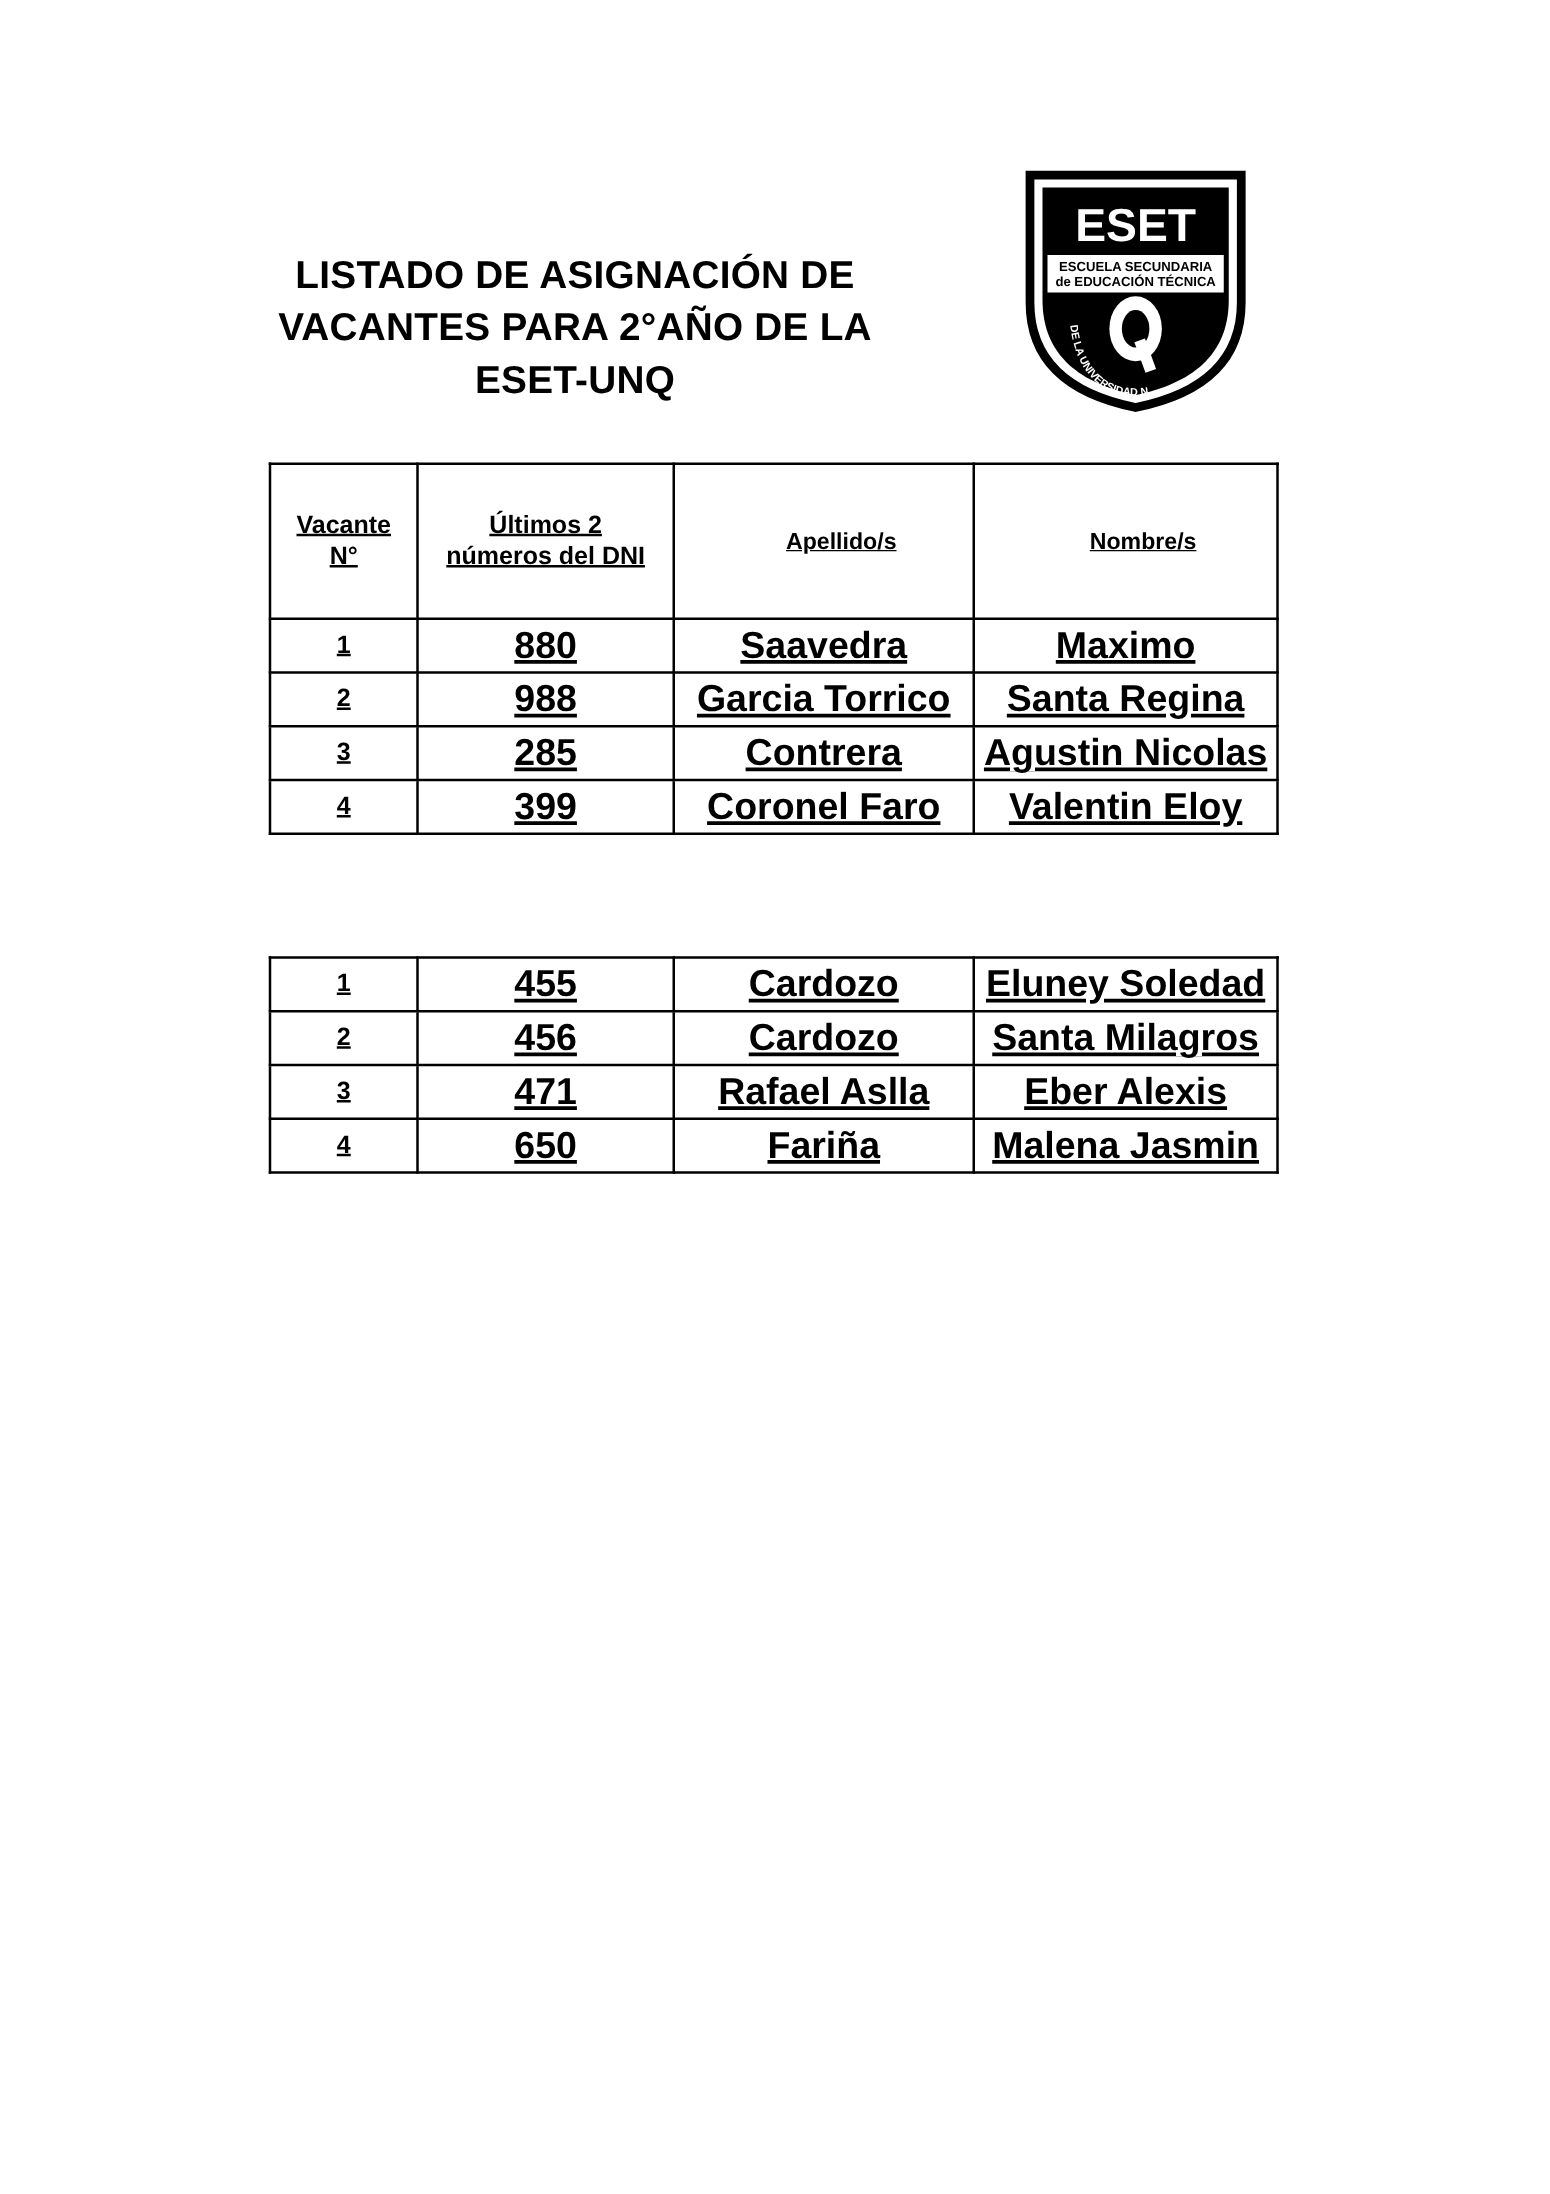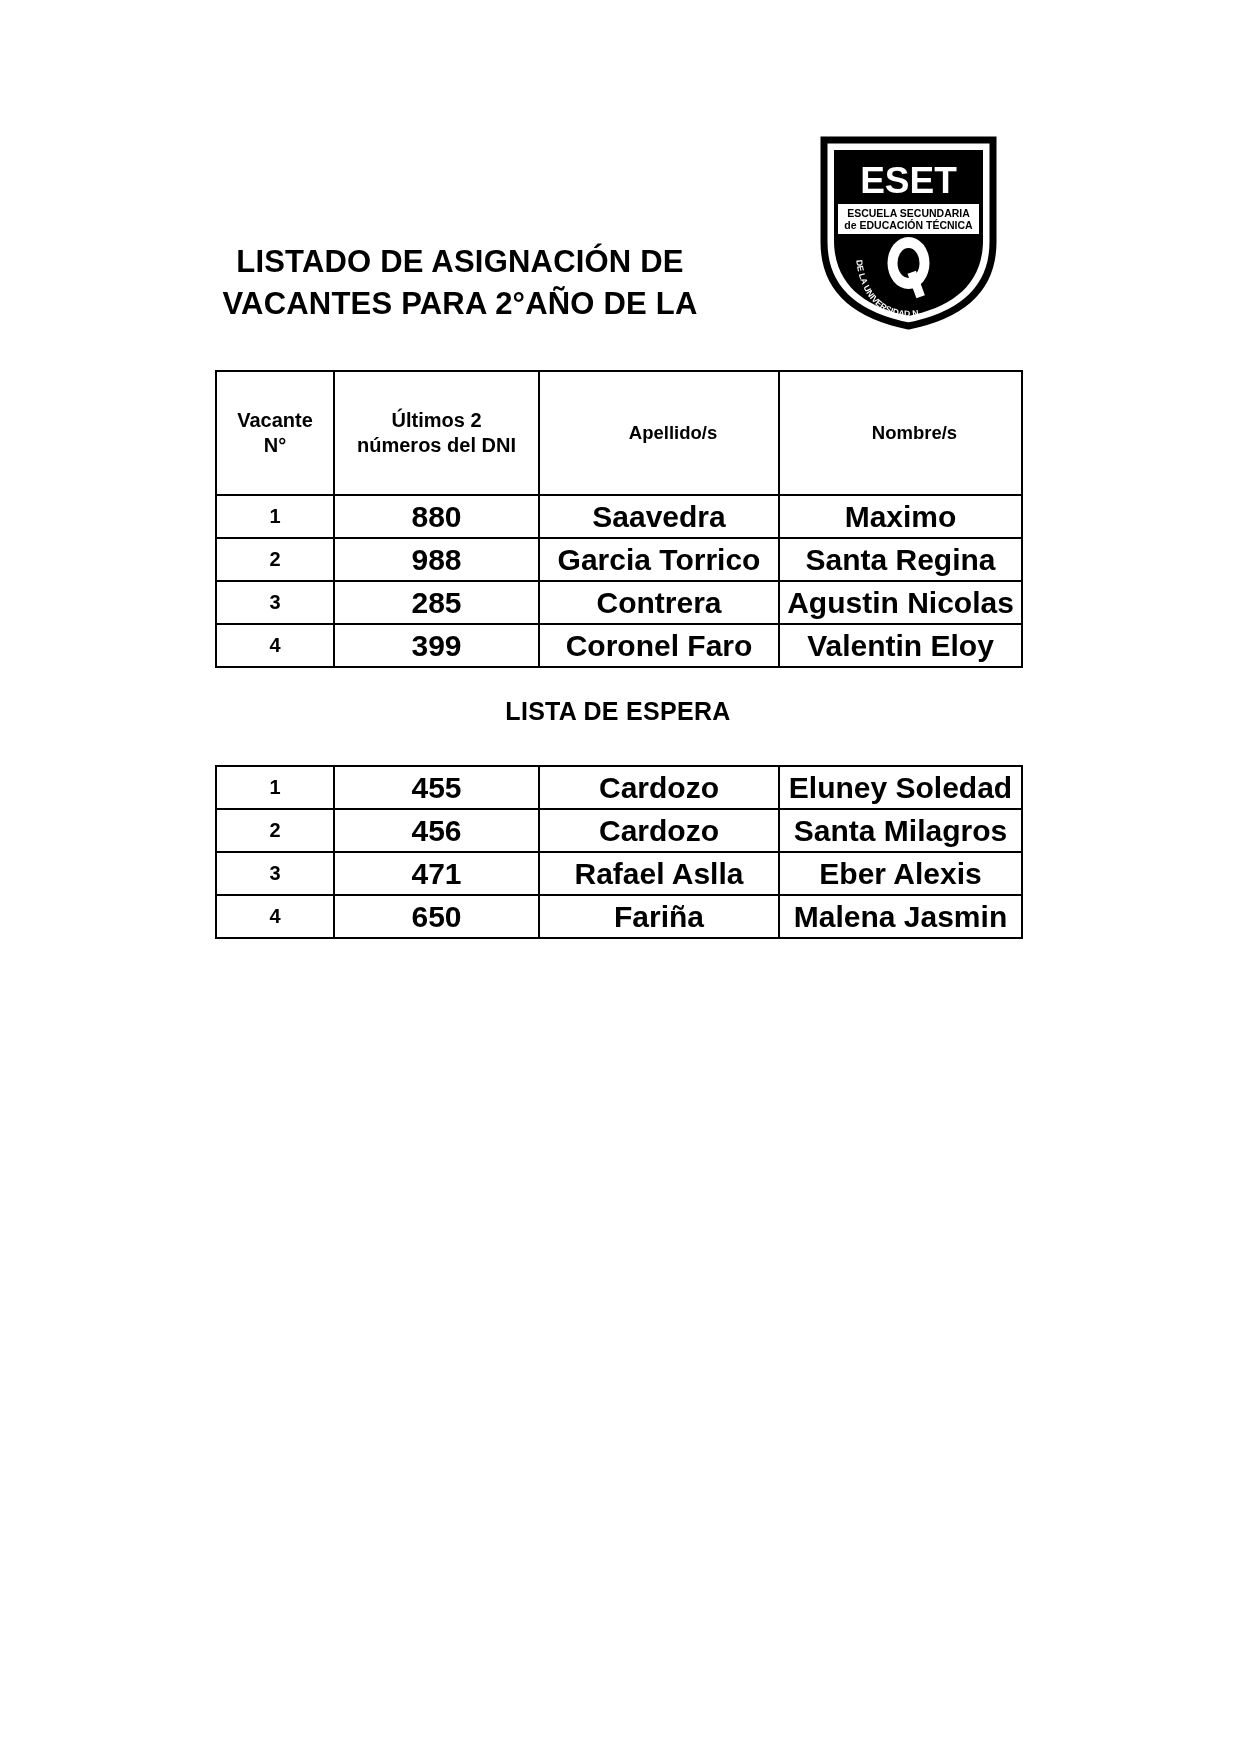--- a/index.html
+++ b/index.html
@@ -56,20 +56,21 @@
     height: 195px;
     position: relative;
   }
 
   
   table.vac-table {
     position: absolute;
     border-collapse: collapse;
     table-layout: fixed;
     font-family: "Liberation Sans", sans-serif;
+    text-decoration: underline;
   }
 
   table.vac-table td, table.vac-table th {
     border: 2.5px solid #000000;
     text-align: center;
     vertical-align: middle;
     font-weight: bold;
     padding: 0;
   }
 
@@ -111,20 +112,21 @@
 </head>
 <body>
 
 <div class="page">
 
   <div class="header">
 
     <div class="title-block">
       <span class="line">LISTADO DE ASIGNACIÓN DE</span>
       <span class="line">VACANTES PARA 2°AÑO DE LA</span>
+      <span class="line">ESET-UNQ</span>
     </div>
 
     <div class="logo-wrap">
       <svg viewBox="0 0 185 200" width="185" height="200">
 
         <path d="M8 10 H177 V112 C177 162 142 186 92.5 196 C43 186 8 162 8 112 Z" fill="#ffffff" stroke="#000000" stroke-width="7"></path>
         <path d="M18 20 H167 V110 C167 155 136 177 92.5 186 C49 177 18 155 18 110 Z" fill="#000000"></path>
 
         <rect x="30" y="30" width="125" height="40" fill="#000000"></rect>
         <text x="92.5" y="63" font-family="Liberation Sans, sans-serif" font-size="37" font-weight="bold" fill="#ffffff" text-anchor="middle" aria-label="ESET">ESET</text>
@@ -187,21 +189,20 @@
       </tr>
       <tr>
         <td class="num-col">4</td>
         <td>399</td>
         <td>Coronel Faro</td>
         <td>Valentin Eloy</td>
       </tr>
     </tbody>
   </table>
 
-  <div class="section-label">LISTA DE ESPERA</div>
 
   <table class="vac-table" id="wait-table">
     <colgroup>
       <col class="col-vac">
         <col class="col-dni">
         <col class="col-ape">
         <col class="col-nom">
     </colgroup>
     <tbody>
       <tr>

